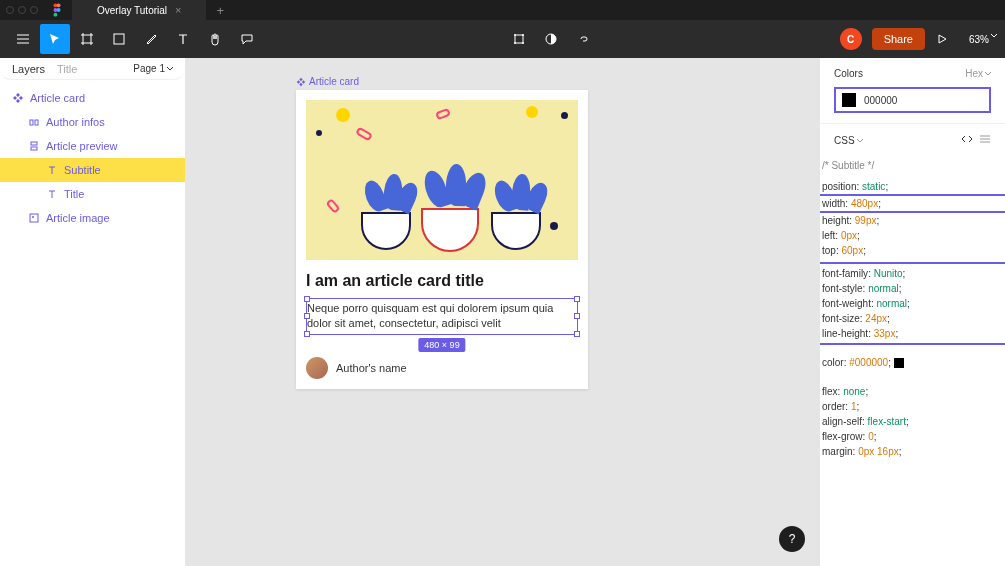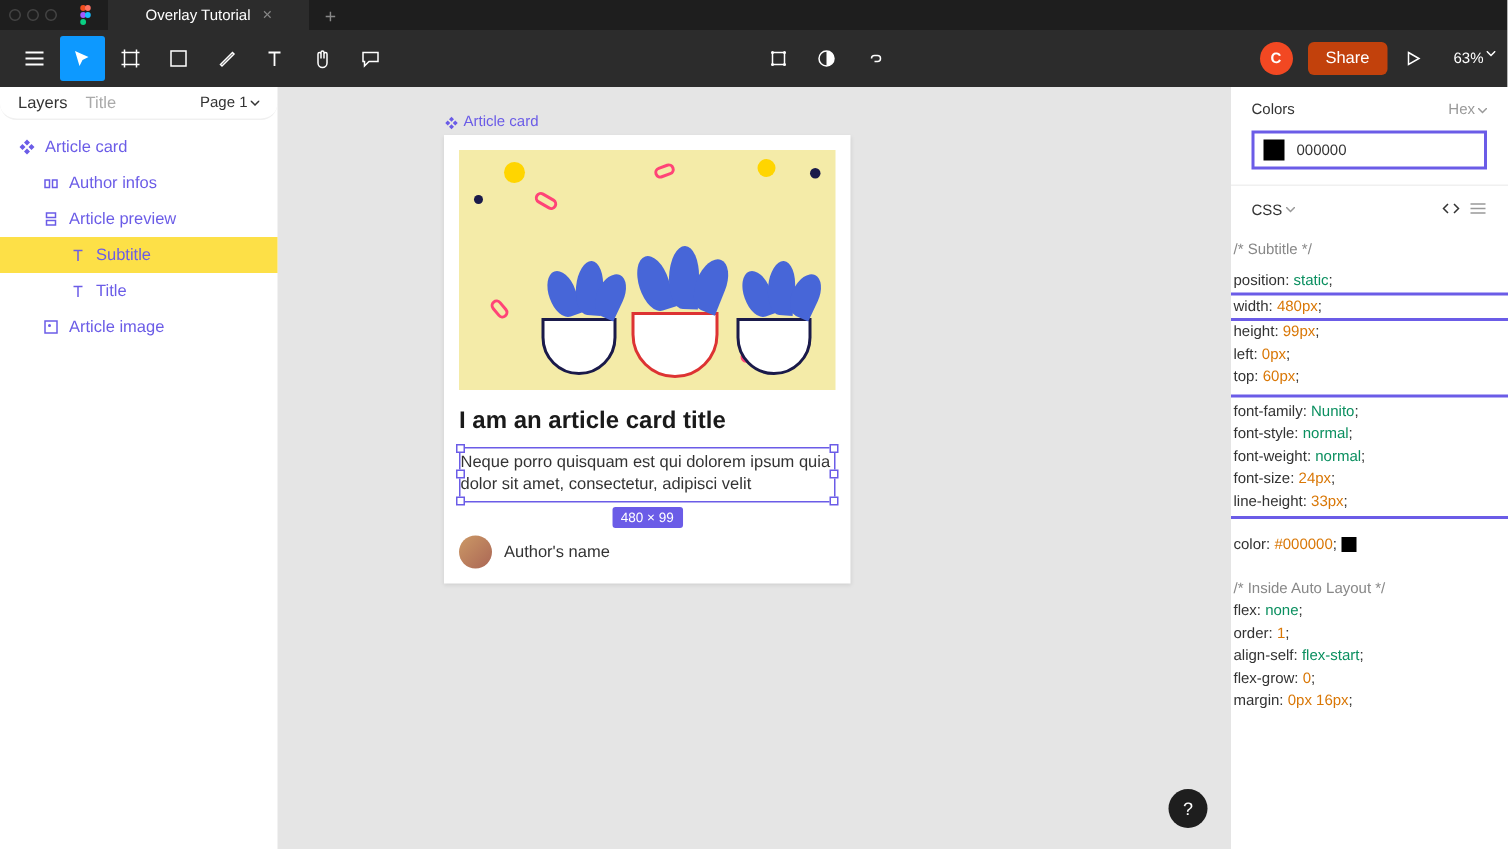--- a/index.html
+++ b/index.html
@@ -38,21 +38,21 @@
 .layer-row { display: flex; align-items: center; height: 24px; padding-left: 12px; color: #333; cursor: pointer; gap: 6px; }
 .layer-row.blue { color: #6b5ce7; }
 .layer-row.selected { background: #fde047; color: #6b5ce7; }
 .layer-icon { width: 12px; height: 12px; display: flex; align-items: center; justify-content: center; flex-shrink: 0; }
 .indent-1 { padding-left: 28px; }
 .indent-2 { padding-left: 46px; }
 
 
 .canvas { flex: 1; position: relative; background: #e5e5e5; }
 .frame-label { position: absolute; left: 110px; top: 18px; color: #6b5ce7; font-size: 10px; display: flex; align-items: center; gap: 3px; }
-.card { position: absolute; left: 110px; top: 32px; width: 271px; background: #fff; padding: 10px; box-shadow: 0 1px 3px rgba(0,0,0,.1); }
+.card { position: absolute; left: 110px; top: 32px; width: 292px; background: #fff; padding: 10px; box-shadow: 0 1px 3px rgba(0,0,0,.1); }
 .card-img { width: 100%; height: 160px; background: #f4eba8; position: relative; overflow: hidden; }
 .card-title { font-size: 16px; font-weight: 700; color: #1a1a1a; margin-top: 12px; }
 .subtitle-box { margin-top: 8px; border: 1px solid #6b5ce7; position: relative; }
 .subtitle-text { font-size: 11px; color: #333; padding: 2px 0; line-height: 1.4; }
 .sel-handle { position: absolute; width: 6px; height: 6px; background: #fff; border: 1px solid #6b5ce7; }
 .sh-tl { top: -3px; left: -3px; } .sh-tr { top: -3px; right: -3px; }
 .sh-bl { bottom: -3px; left: -3px; } .sh-br { bottom: -3px; right: -3px; }
 .sh-ml { top: 50%; left: -3px; margin-top: -3px; } .sh-mr { top: 50%; right: -3px; margin-top: -3px; }
 .dim-badge { position: absolute; bottom: -18px; left: 50%; transform: translateX(-50%); background: #6b5ce7; color: #fff; font-size: 9px; padding: 2px 6px; border-radius: 2px; white-space: nowrap; }
 .author-row { display: flex; align-items: center; gap: 8px; margin-top: 22px; }
@@ -355,21 +355,20 @@
       <div class="hl-box big">
         <div class="code-ln"><span class="prop">font-family</span>: <span class="val-str">Nunito</span>;</div>
         <div class="code-ln"><span class="prop">font-style</span>: <span class="val-kw">normal</span>;</div>
         <div class="code-ln"><span class="prop">font-weight</span>: <span class="val-kw">normal</span>;</div>
         <div class="code-ln"><span class="prop">font-size</span>: <span class="val-num">24px</span>;</div>
         <div class="code-ln"><span class="prop">line-height</span>: <span class="val-num">33px</span>;</div>
       </div>
       <div style="height:6px"></div>
       <div class="code-ln"><span class="prop">color</span>: <span class="val-num">#000000</span>; <span style="display:inline-block;width:10px;height:10px;background:#000;vertical-align:middle"></span></div>
       <div style="height:14px"></div>
-      <div class="code-ln cmt">/* Inside Auto Layout */</div>
       <div class="code-ln"><span class="prop">flex</span>: <span class="val-kw">none</span>;</div>
       <div class="code-ln"><span class="prop">order</span>: <span class="val-num">1</span>;</div>
       <div class="code-ln"><span class="prop">align-self</span>: <span class="val-kw">flex-start</span>;</div>
       <div class="code-ln"><span class="prop">flex-grow</span>: <span class="val-num">0</span>;</div>
       <div class="code-ln"><span class="prop">margin</span>: <span class="val-num">0px 16px</span>;</div>
     </div>
   </div>
 </div>
 
 </body></html>

